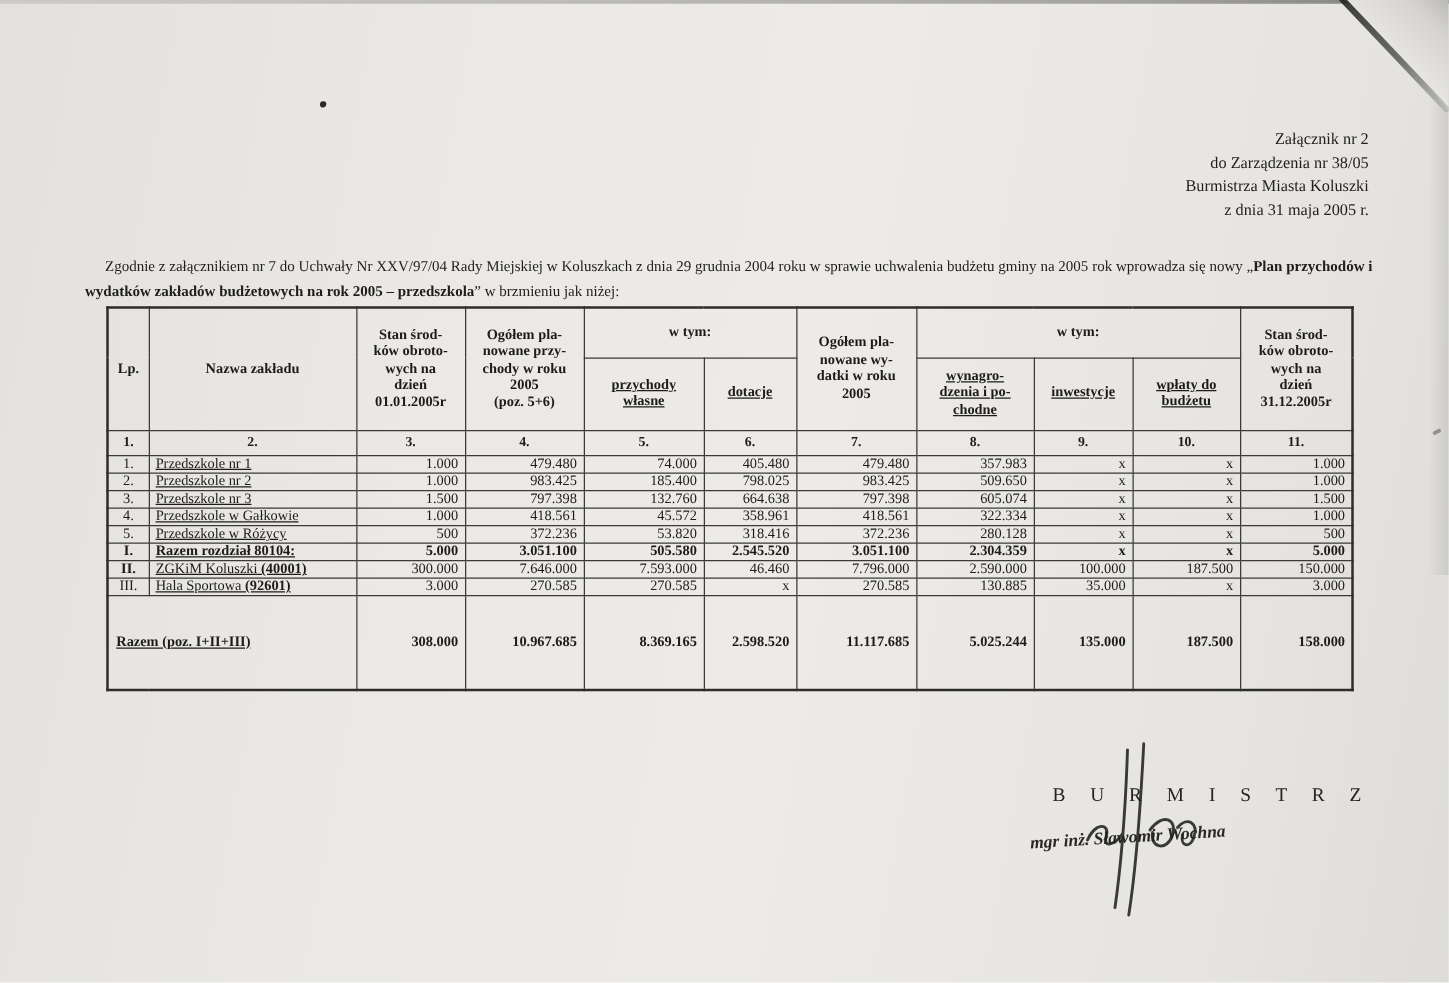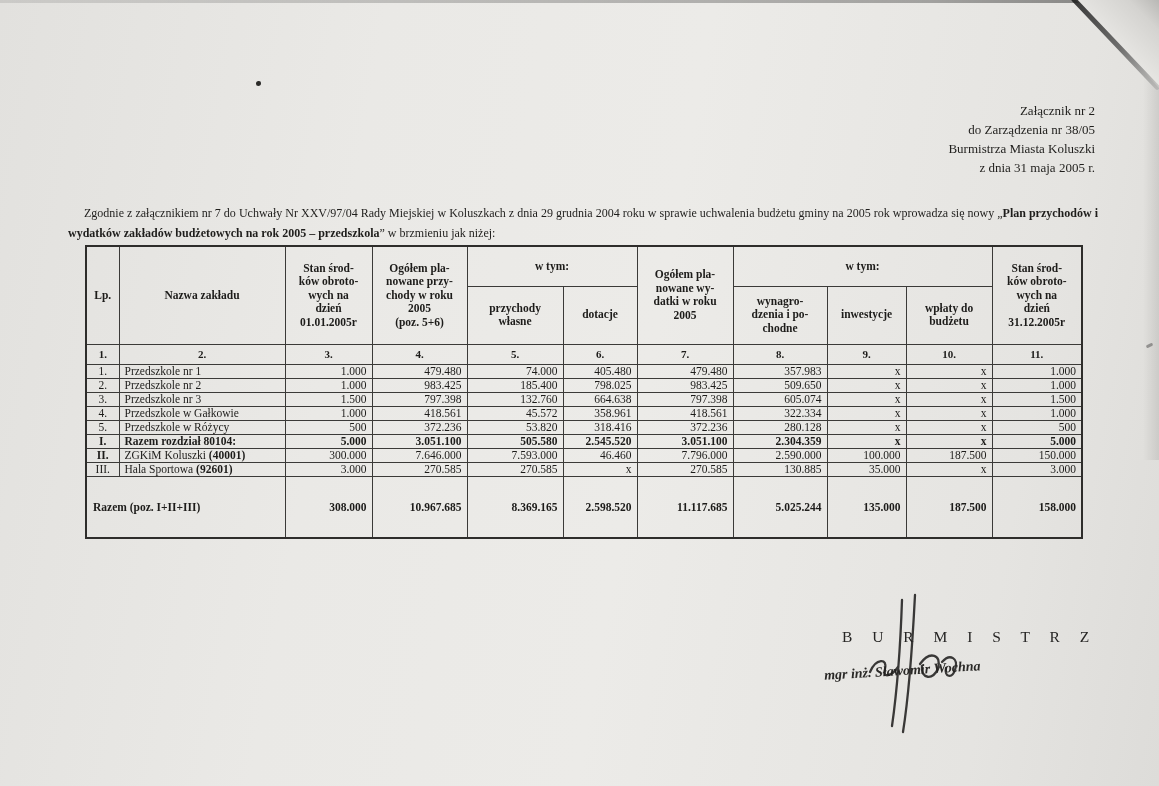--- a/index.html
+++ b/index.html
@@ -36,30 +36,30 @@
 
   
   table.budget{position:absolute;left:85px;top:245px;width:996px;
     border-collapse:collapse;table-layout:fixed;
     font-size:11.5px;color:#1d1c1a;}
   table.budget th,table.budget td{border:1px solid #3b3a38;overflow:hidden;}
   table.budget{border:2px solid #2e2d2b;}
   th.hd{font-weight:bold;text-align:center;vertical-align:middle;
     white-space:pre-line;line-height:13.5px;padding:1px 2px;}
   tr.hrow1{height:40px;}
-  tr.hrow2{height:58px;}
+  tr.hrow2{height:58px;text-decoration:underline;}
   tr.numrow{height:20px;}
   tr.numrow td{font-weight:bold;text-align:center;vertical-align:middle;font-size:11px;}
   tr.drow{height:14px;}
   tr.drow td{vertical-align:middle;line-height:12px;padding:0 5px;}
   td.lp{text-align:center;padding:0 2px;}
-  td.nm{text-align:left;}
+  td.nm{text-align:left;text-decoration:underline;}
   td.num{text-align:right;}
   tr.bold-row td{font-weight:bold;}
-  tr.total-row{height:62px;margin-top:45px;}
+  tr.total-row{height:76px;margin-top:45px;}
   tr.total-row td{font-weight:bold;vertical-align:middle;padding:0 5px;}
   tr.total-row td.nm{text-align:left;padding-left:6px;}
 
   
   .stamp-title{position:absolute;left:842px;top:628px;font-size:15.5px;font-weight:normal;
     letter-spacing:8px;color:#262524;white-space:nowrap;}
   .stamp-signer{position:absolute;left:824px;top:663px;font-size:14px;font-style:italic;
     font-weight:bold;color:#2a2927;transform:rotate(-3.5deg);white-space:nowrap;}
   .signature-svg{position:absolute;left:856px;top:592px;z-index:5;}
 </style>

